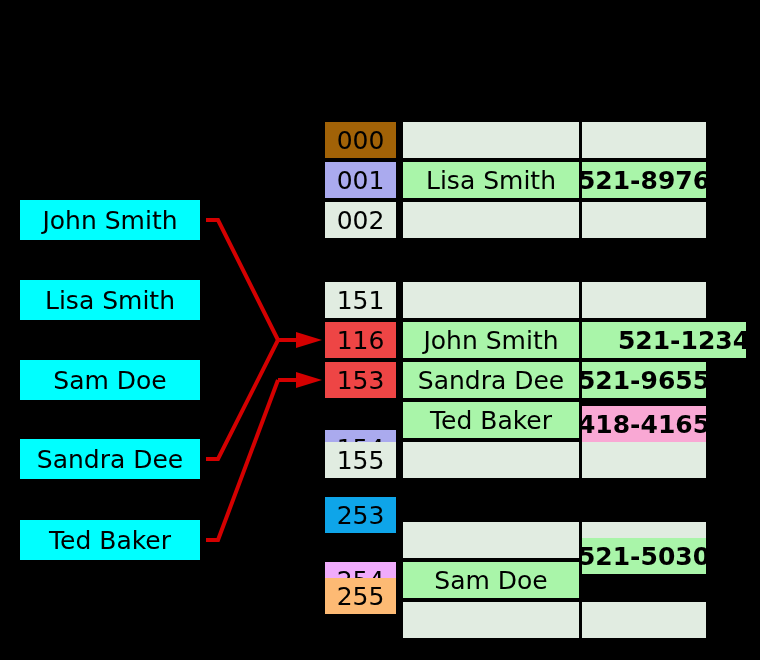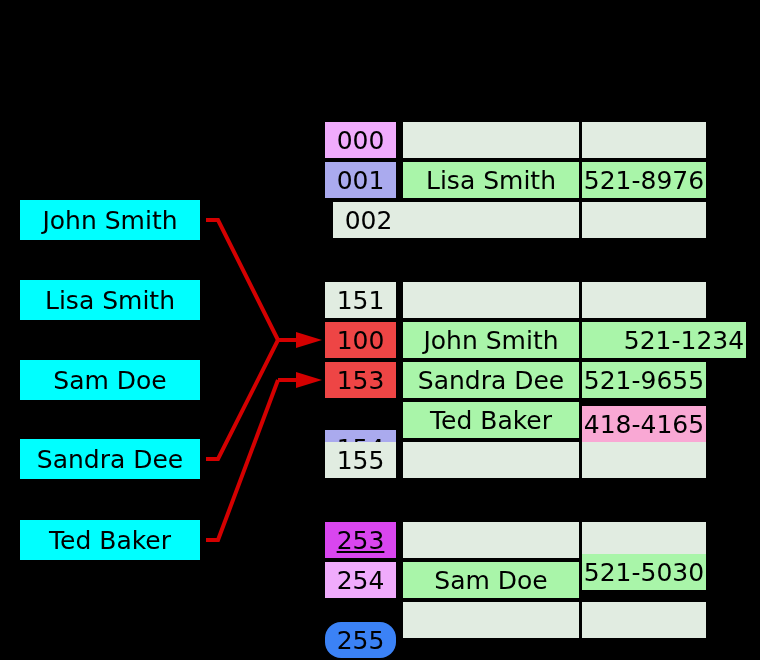--- a/index.html
+++ b/index.html
@@ -30,21 +30,21 @@
     height: 36px;
     display: flex;
     align-items: center;
     justify-content: center;
     font-size: 25px;
     color: #000;
     white-space: nowrap;
   }
   .idx-cell   { left: 325px; width: 71px; }
   .name-cell  { left: 403px; width: 176px; }
-  .phone-cell { left: 582px; width: 124px; }
+  .phone-cell { left: 582px; width: 124px; font-weight: bold; }
   #arrow-layer {
     position: absolute;
     left: 0;
     top: 0;
     width: 760px;
     height: 660px;
     pointer-events: none;
   }
 </style>
 </head>
@@ -52,51 +52,51 @@
 
 <div id="diagram" style="background: rgb(0, 0, 0);">
   <div id="keys-column">
       <div class="key-box" style="top: 200px; background: rgb(0, 255, 255);">John Smith</div>
       <div class="key-box" style="top: 280px; background: rgb(0, 255, 255);">Lisa Smith</div>
       <div class="key-box" style="top: 360px; background: rgb(0, 255, 255);">Sam Doe</div>
       <div class="key-box" style="top: 439px; background: rgb(0, 255, 255);">Sandra Dee</div>
       <div class="key-box" style="top: 520px; background: rgb(0, 255, 255);">Ted Baker</div>
     </div>
   <div id="bucket-table">
-      <div class="cell idx-cell" style="top: 122px; background: #f0abfc;">000</div>
+      <div class="cell idx-cell" style="top: 122px; background: #a16207;">000</div>
       <div class="cell name-cell" style="top: 122px; background: rgb(225, 236, 225);"></div>
       <div class="cell phone-cell" style="top: 122px; background: rgb(225, 236, 225);"></div>
       <div class="cell idx-cell" style="top: 162px; background: rgb(170, 170, 238);">001</div>
       <div class="cell name-cell" style="top: 162px; background: rgb(169, 245, 169);">Lisa Smith</div>
       <div class="cell phone-cell" style="top: 162px; background: rgb(169, 245, 169);">521-8976</div>
-      <div class="cell idx-cell" style="top: 202px; background: rgb(225, 236, 225); margin-left: 8px;">002</div>
+      <div class="cell idx-cell" style="top: 202px; background: rgb(225, 236, 225);">002</div>
       <div class="cell name-cell" style="top: 202px; background: rgb(225, 236, 225);"></div>
       <div class="cell phone-cell" style="top: 202px; background: rgb(225, 236, 225);"></div>
       <div class="cell idx-cell" style="top: 282px; background: rgb(225, 236, 225);">151</div>
       <div class="cell name-cell" style="top: 282px; background: rgb(225, 236, 225);"></div>
       <div class="cell phone-cell" style="top: 282px; background: rgb(225, 236, 225);"></div>
-      <div class="cell idx-cell" style="top: 322px; background: rgb(238, 69, 69);">100</div>
+      <div class="cell idx-cell" style="top: 322px; background: rgb(238, 69, 69);">116</div>
       <div class="cell name-cell" style="top: 322px; background: rgb(169, 245, 169);">John Smith</div>
       <div class="cell phone-cell" style="top: 322px; background: rgb(169, 245, 169); padding-left: 40px;">521-1234</div>
       <div class="cell idx-cell" style="top: 362px; background: rgb(238, 69, 69);">153</div>
       <div class="cell name-cell" style="top: 362px; background: rgb(169, 245, 169);">Sandra Dee</div>
       <div class="cell phone-cell" style="top: 362px; background: rgb(169, 245, 169);">521-9655</div>
       <div class="cell idx-cell" style="top: 402px; background: rgb(170, 170, 238); margin-top: 28px;">154</div>
       <div class="cell name-cell" style="top: 402px; background: rgb(169, 245, 169);">Ted Baker</div>
       <div class="cell phone-cell" style="top: 406px; background: #f9a8d4;">418-4165</div>
       <div class="cell idx-cell" style="top: 442px; background: rgb(225, 236, 225);">155</div>
       <div class="cell name-cell" style="top: 442px; background: rgb(225, 236, 225);"></div>
       <div class="cell phone-cell" style="top: 442px; background: rgb(225, 236, 225);"></div>
-      <div class="cell idx-cell" style="top: 522px; background: #d946ef; text-decoration: underline;">253</div>
+      <div class="cell idx-cell" style="top: 497px; background: #0ea5e9;">253</div>
       <div class="cell name-cell" style="top: 522px; background: rgb(225, 236, 225);"></div>
       <div class="cell phone-cell" style="top: 522px; background: rgb(225, 236, 225);"></div>
       <div class="cell idx-cell" style="top: 562px; background: #f0abfc;">254</div>
       <div class="cell name-cell" style="top: 562px; background: rgb(169, 245, 169);">Sam Doe</div>
-      <div class="cell phone-cell" style="top: 554px; background: rgb(169, 245, 169);">521-5030</div>
-      <div class="cell idx-cell" style="top: 622px; background: #3b82f6; border-radius: 16px;">255</div>
+      <div class="cell phone-cell" style="top: 538px; background: rgb(169, 245, 169);">521-5030</div>
+      <div class="cell idx-cell" style="top: 578px; background: #fdba74;">255</div>
       <div class="cell name-cell" style="top: 602px; background: rgb(225, 236, 225);"></div>
       <div class="cell phone-cell" style="top: 602px; background: rgb(225, 236, 225);"></div>
     </div>
   <svg id="arrow-layer" width="760" height="660" viewBox="0 0 760 660">
       <polyline points="206,220 218,220 278,340" fill="none" stroke="#d40000" stroke-width="4"></polyline>
       <polyline points="206,459 218,459 278,340" fill="none" stroke="#d40000" stroke-width="4"></polyline>
       <polyline points="206,540 218,540 278,380" fill="none" stroke="#d40000" stroke-width="4"></polyline>
       <line x1="278" y1="340" x2="298" y2="340" stroke="#d40000" stroke-width="4"></line>
       <polygon points="296,332 322,340 296,348" fill="#d40000"></polygon>
       <line x1="278" y1="380" x2="298" y2="380" stroke="#d40000" stroke-width="4"></line>

